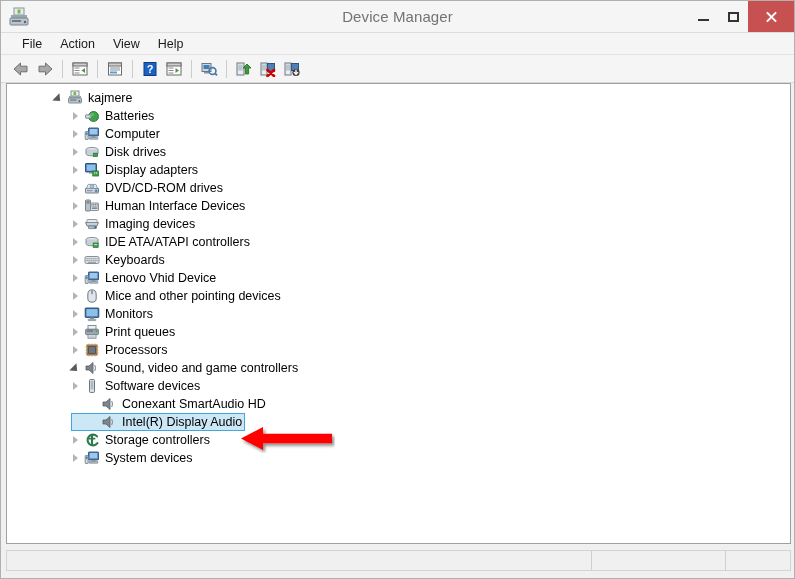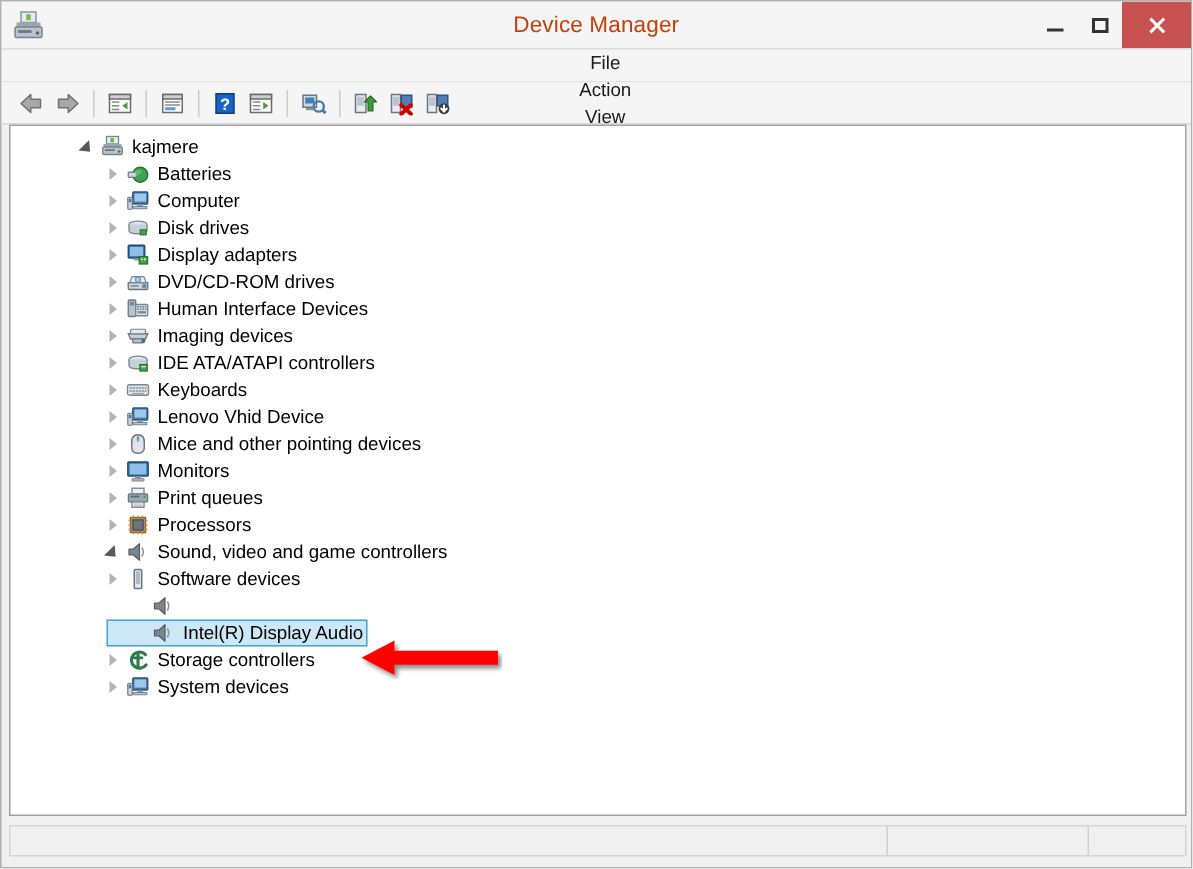--- a/index.html
+++ b/index.html
@@ -37,21 +37,21 @@
     margin-left: 7px;
     position: relative;
     flex: none;
   }
   #title-text {
     position: absolute;
     left: 0;
     right: 0;
     text-align: center;
     font-size: 15px;
-    color: #c2410c;
+    color: #737373;
     letter-spacing: 0.1px;
     pointer-events: none;
   }
   .win-btns {
     position: absolute;
     right: 0;
     top: 0;
     height: 31px;
     display: flex;
     align-items: stretch;
@@ -101,21 +101,20 @@
 
   
   #menubar {
     height: 22px;
     background: #f5f5f5;
     border-bottom: 1px solid #e2e2e2;
     display: flex;
     align-items: center;
     padding-left: 12px;
     box-sizing: border-box;
-    flex-direction: column;
   }
   .menu-item {
     font-size: 12.5px;
     color: #1a1a1a;
     padding: 2px 9px;
     cursor: default;
   }
 
   
   #toolbar {
@@ -691,20 +690,21 @@
         </div>
         <div class="row">
           <div style="width: 48px; flex: 0 0 auto;"></div>
           <div class="tw"></div>
           <div class="ico">
             <svg width="16" height="16" viewBox="0 0 16 16">
               <path d="M2 6 L5 6 L9 2.5 L9 13.5 L5 10 L2 10 Z" fill="#7d868d" stroke="#545c62" stroke-width="0.8" stroke-linejoin="round"></path>
               <path d="M10.6 5 Q12.4 8 10.6 11" stroke="#8d969d" stroke-width="1.1" fill="none"></path>
             </svg>
           </div>
+          <span class="lbl">Conexant SmartAudio HD</span>
         </div>
         <div class="row selected">
           <div class="sel-box" style="left: 64px; width: 174.1px;"></div>
           <div style="width: 48px; flex: 0 0 auto;"></div>
           <div class="tw"></div>
           <div class="ico">
             <svg width="16" height="16" viewBox="0 0 16 16">
               <path d="M2 6 L5 6 L9 2.5 L9 13.5 L5 10 L2 10 Z" fill="#7d868d" stroke="#545c62" stroke-width="0.8" stroke-linejoin="round"></path>
               <path d="M10.6 5 Q12.4 8 10.6 11" stroke="#8d969d" stroke-width="1.1" fill="none"></path>
             </svg>

